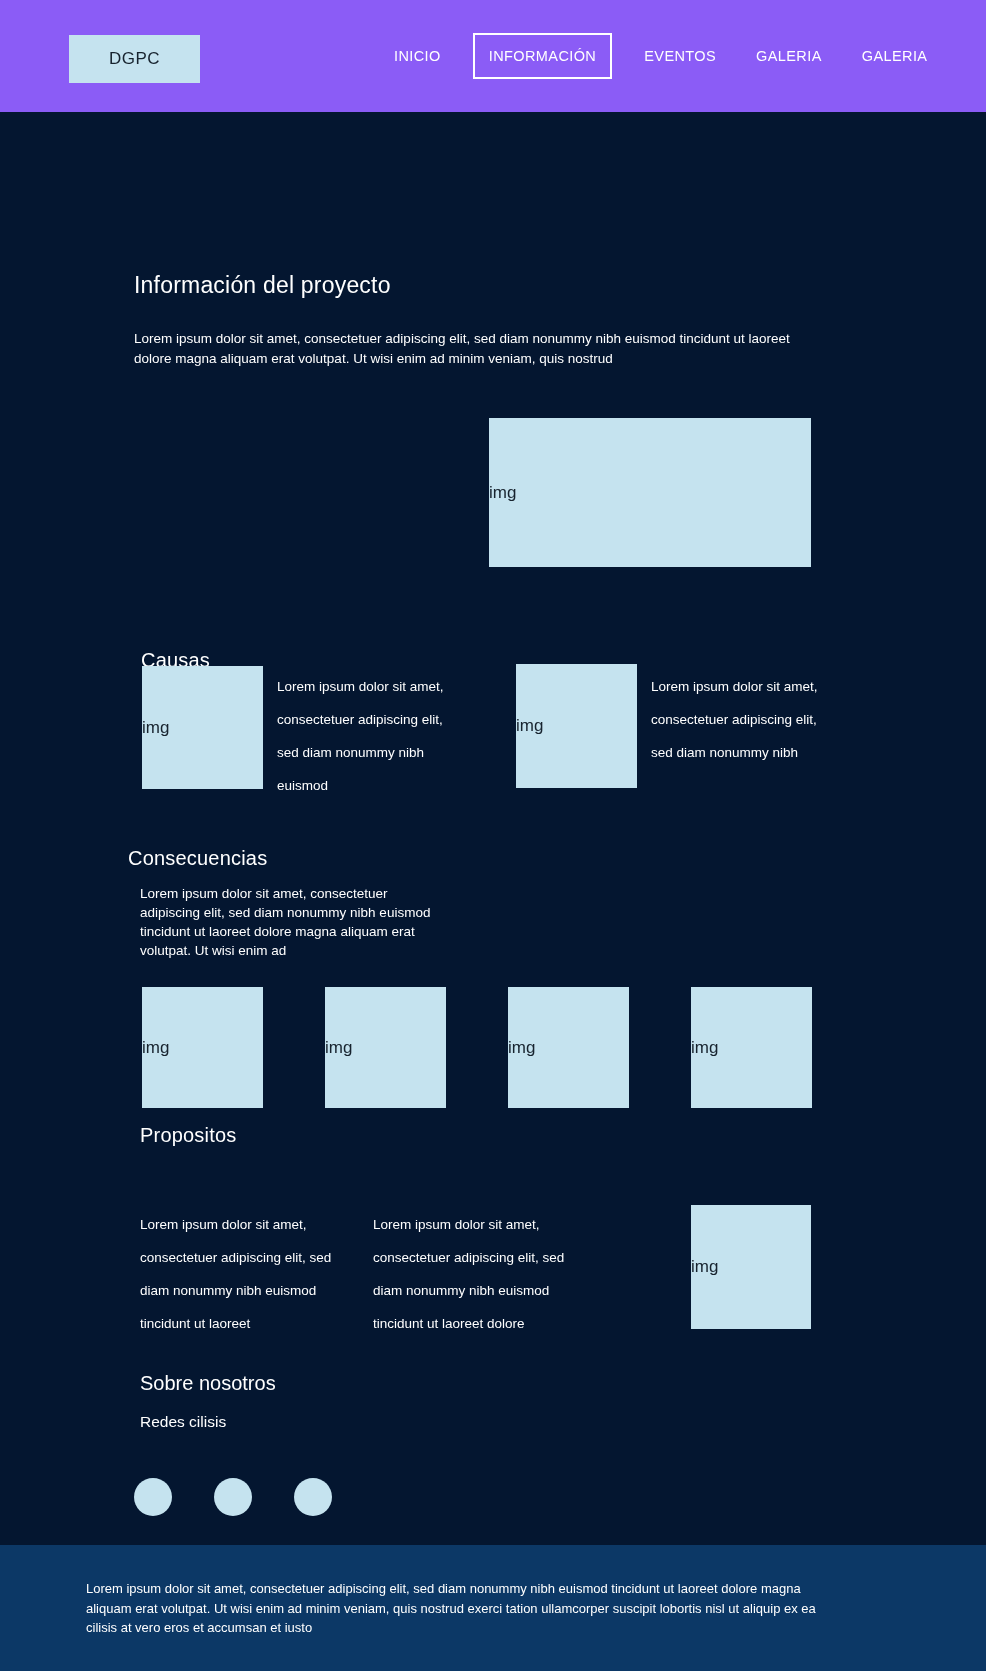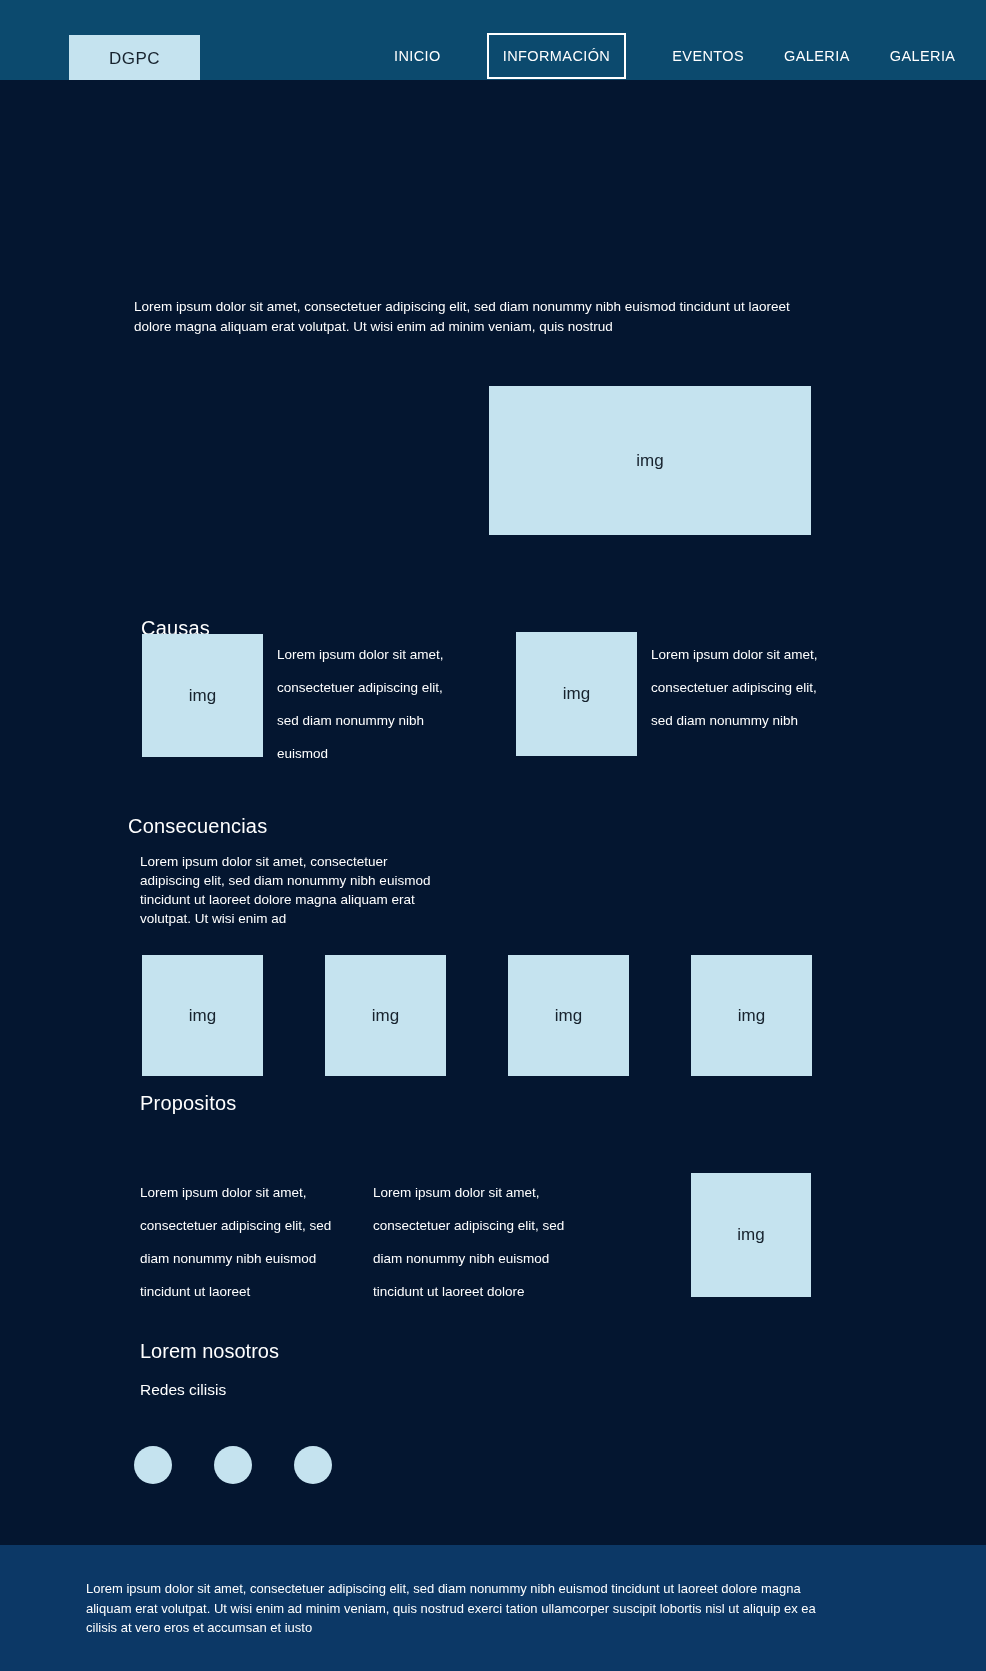--- a/index.html
+++ b/index.html
@@ -12,22 +12,22 @@
     background: #041630;
     font-family: "Liberation Sans", sans-serif;
     color: #ffffff;
     overflow: hidden;
     position: relative;
   }
 
   
   .site-header {
     width: 986px;
-    height: 80px;
-    background: #0c4a6e;
+    height: 112px;
+    background: #8b5cf6;
     display: flex;
     align-items: center;
     box-sizing: border-box;
     position: relative;
   }
   .logo-box {
     position: absolute;
     left: 69px;
     top: 35px;
     width: 131px;
@@ -53,21 +53,21 @@
     color: #ffffff;
     font-size: 14.5px;
     letter-spacing: 0.4px;
     padding: 0 14px;
     line-height: 1;
     white-space: nowrap;
   }
   .nav-item.active {
     border: 2px solid #ffffff;
     padding: 14px 14px;
-    margin: 0 20px;
+    margin: 0 6px;
   }
 
   
   .page-main {
     position: relative;
     width: 986px;
     height: 1433px;
     background: #041630;
   }
 
@@ -106,21 +106,20 @@
     top: 306px;
     width: 322px;
     height: 149px;
   }
 
   .img-box {
     background: #c5e3ef;
     color: #17232e;
     display: flex;
     align-items: center;
-    justify-content: center;
     font-size: 17px;
   }
 
   
   .h2-title {
     position: absolute;
     font-size: 20px;
     font-weight: 400;
     margin: 0;
     letter-spacing: 0.2px;
@@ -248,20 +247,21 @@
     <a class="nav-item">INICIO</a>
     <a class="nav-item active">INFORMACIÓN</a>
     <a class="nav-item">EVENTOS</a>
     <a class="nav-item">GALERIA</a>
     <a class="nav-item">GALERIA</a>
   </nav>
 </header>
 
 <main class="page-main">
 
+  <h1 class="h1-title">Información del proyecto</h1>
   <p class="intro-para">Lorem ipsum dolor sit amet, consectetuer adipiscing elit, sed diam nonummy nibh euismod tincidunt ut laoreet dolore magna aliquam erat volutpat. Ut wisi enim ad minim veniam, quis nostrud</p>
 
   <div class="img-box s1-img">
     <span>img</span>
   </div>
 
   <h2 class="h2-title h-causas">Causas</h2>
 
   <div class="img-box causa-img-1">
     <span>img</span>
@@ -291,21 +291,21 @@
     </div>
   </div>
 
   <h2 class="h2-title h-propositos">Propositos</h2>
   <p class="prop-col-1">Lorem ipsum dolor sit amet, consectetuer adipiscing elit, sed diam nonummy nibh euismod tincidunt ut laoreet</p>
   <p class="prop-col-2">Lorem ipsum dolor sit amet, consectetuer adipiscing elit, sed diam nonummy nibh euismod tincidunt ut laoreet dolore</p>
   <div class="img-box prop-img">
     <span>img</span>
   </div>
 
-  <h2 class="h-sobre">Lorem nosotros</h2>
+  <h2 class="h-sobre">Sobre nosotros</h2>
   <p class="redes-label">Redes cilisis</p>
 
   <div class="social-row">
     <span class="social-dot"></span>
     <span class="social-dot"></span>
     <span class="social-dot"></span>
   </div>
 
 </main>
 

